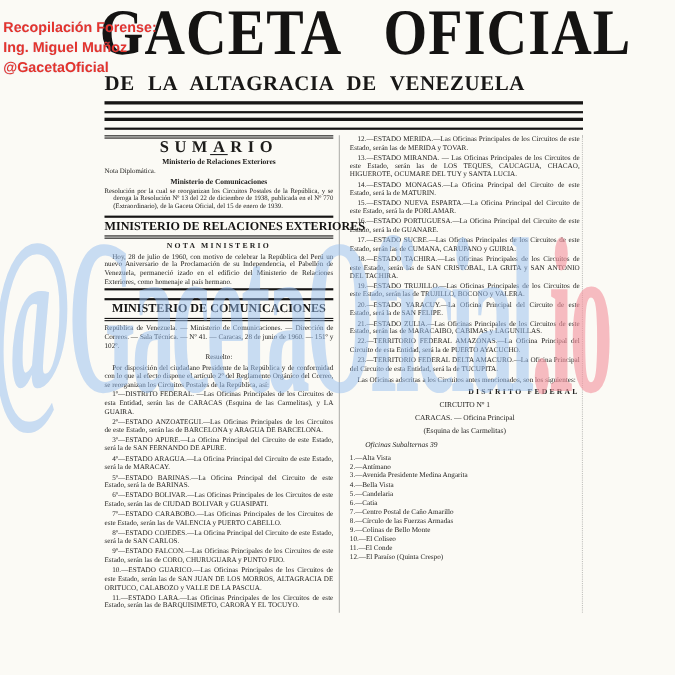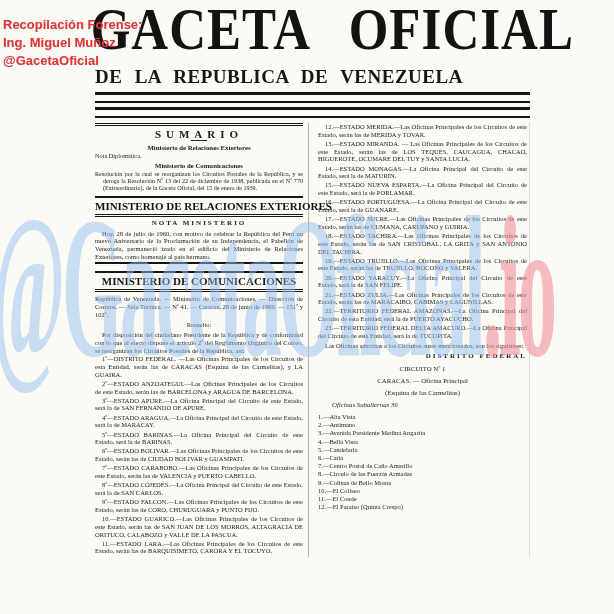--- a/index.html
+++ b/index.html
@@ -42,21 +42,21 @@
     font-weight:bold;font-size:11.5px;padding:4px 2px 3px 2px;white-space:nowrap;
   }
   
   .cols{display:flex;gap:9px;margin-top:5px;font-size:6.5px;line-height:7.7px;}
   .col-l{width:208px;border-right:1px solid rgba(70,70,70,.4);padding-right:5px;}
   .col-r{flex:1;border-right:1px dotted rgba(90,90,90,.35);padding-right:2px;}
   p{margin:0 0 1px 0;text-align:justify;text-indent:7px;}
   .no-ind{text-indent:0;}
   .sum-box{border-top:3px double #161514;padding-top:3px;}
   .sum-title{
-    text-align:center;font-weight:bold;font-size:11px;letter-spacing:5px;
+    text-align:center;font-weight:bold;font-size:15px;letter-spacing:5px;
     margin:2px 0 1px 0;
   }
   .sum-dash{width:16px;border-top:1px solid #222;margin:0 auto 3px auto;}
   .sum-min{text-align:center;font-weight:bold;font-size:6.8px;margin:2px 0 1px 0;}
   .sum-item{font-size:6.1px;line-height:7px;padding-left:8px;text-indent:-8px;text-align:justify;}
   .sum-item-plain{font-size:6.3px;text-indent:0;margin:1px 0;}
   .sec-head{
     margin-top:4px;border-top:2px solid #161514;border-bottom:3px double #161514;
     text-align:center;font-weight:bold;font-size:11px;line-height:14px;
     letter-spacing:0;white-space:nowrap;padding:1px 0;color:#141312;
@@ -85,21 +85,21 @@
     <div>Ing. Miguel Muñoz</div>
     <div>@GacetaOficial</div>
   </div>
 
   <div class="watermark"><span>@GacetaOficial</span><span class="suffix">.io</span></div>
 
   <div class="scan">
 
     <div class="masthead">
       <div class="gz-title">GACETA OFICIAL</div>
-      <div class="gz-sub">DE LA REPUBLICA DE VENEZUELA</div>
+      <div class="gz-sub">DE LA ALTAGRACIA DE VENEZUELA</div>
       <div class="rule2"></div>
       <div class="rule2"></div>
     </div>
 
     <div class="cols">
 
       <div class="col-l">
 
         <div class="sum-box">
           <div class="sum-title">SUMARIO</div>

